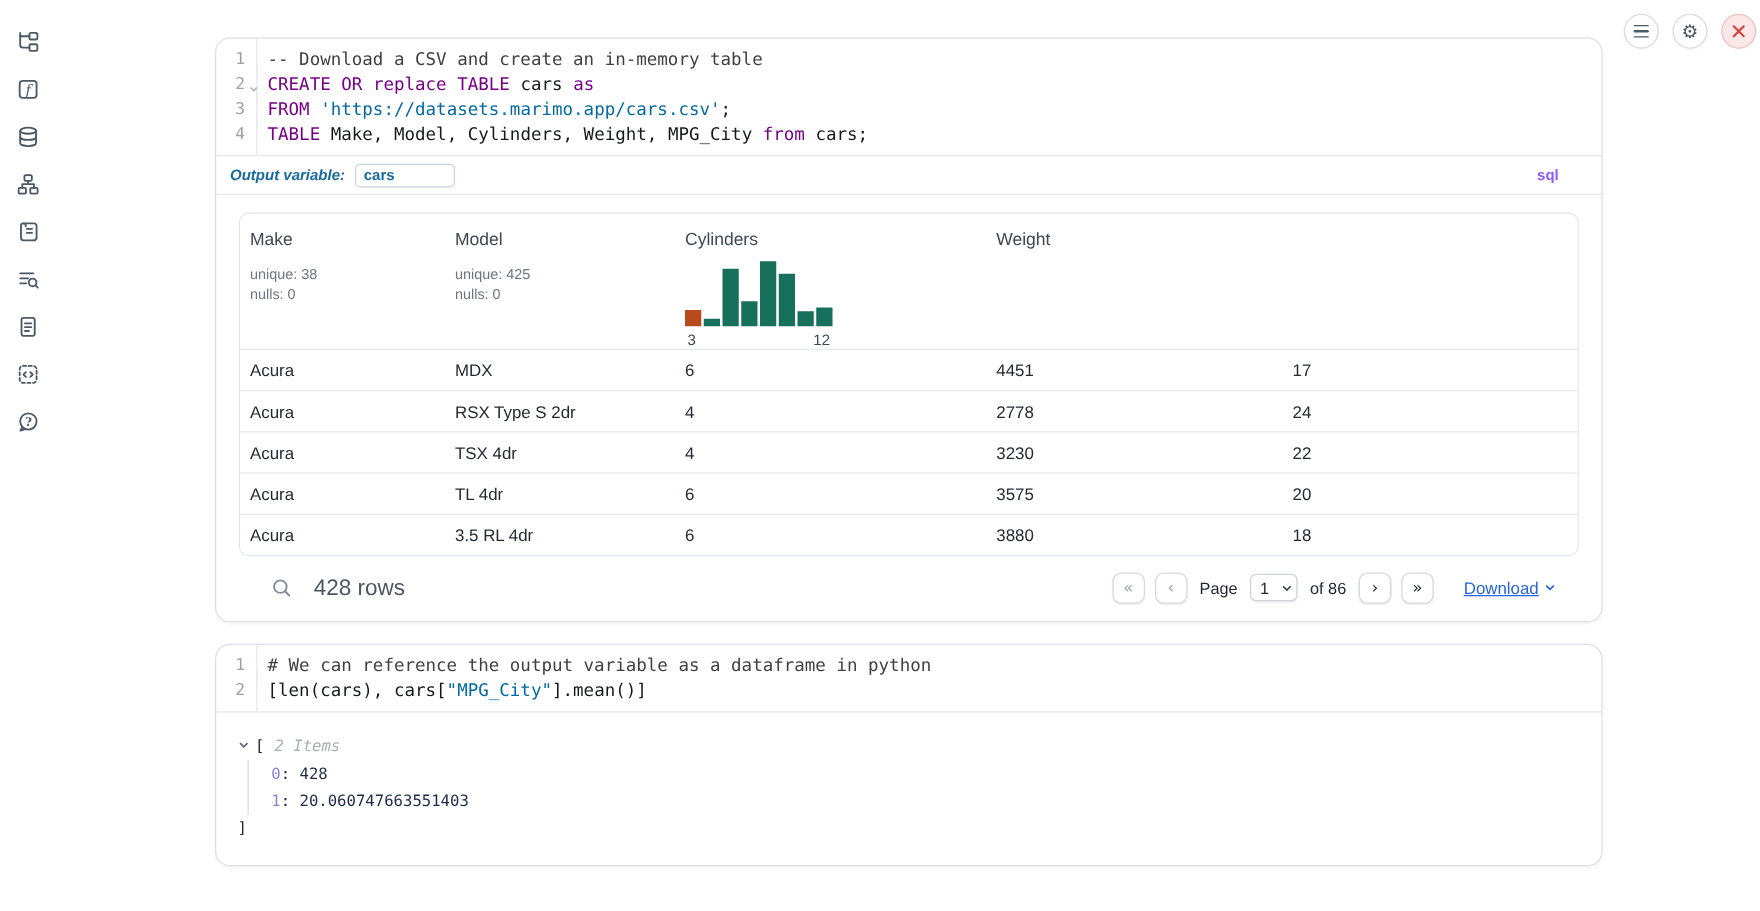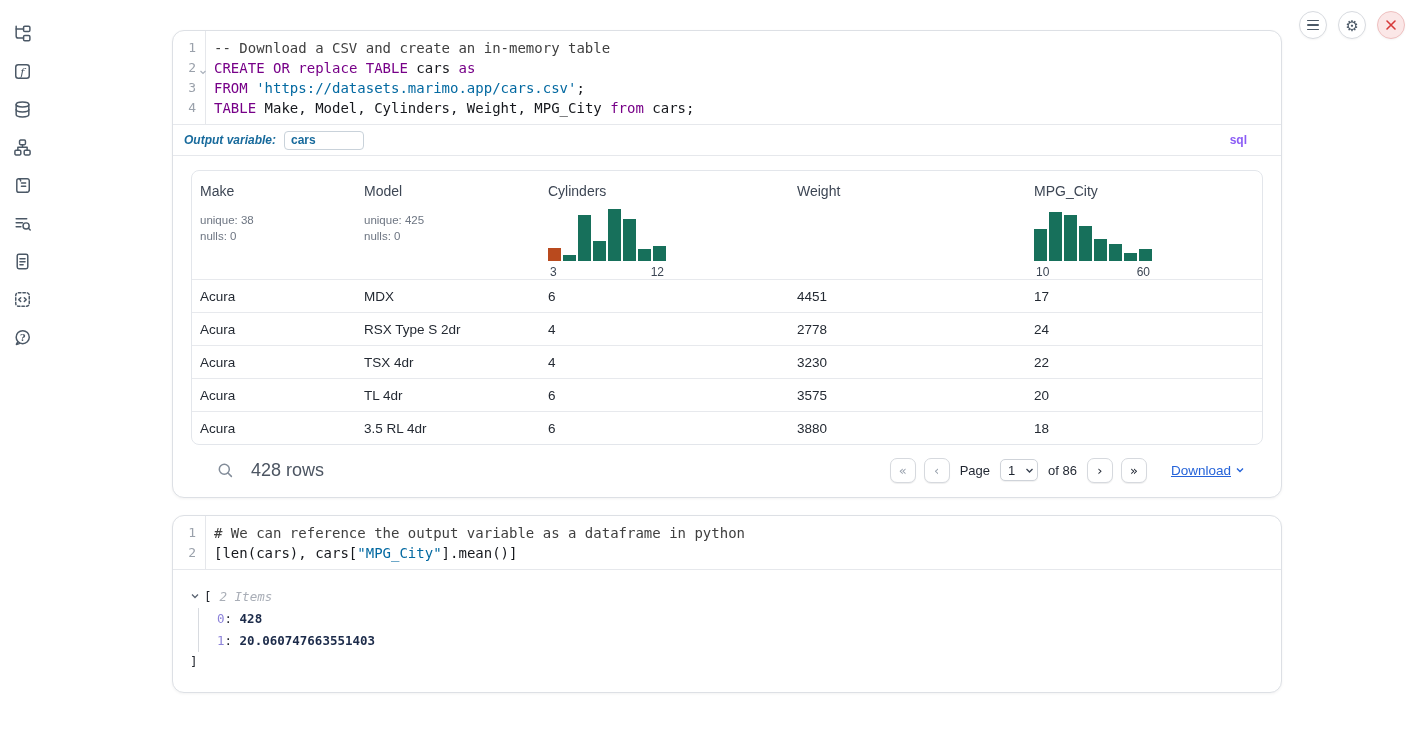--- a/index.html
+++ b/index.html
@@ -90,21 +90,21 @@
 
   
   .pyout { padding:16px 16px 20px 17px; font-family:"DejaVu Sans Mono", monospace;
     font-size:12.5px; color:#23272e; }
   .pyout-line1 { display:flex; align-items:center; height:20px; }
   .pyout-line1 .chev { margin-right:4px; display:flex; }
   .items-label { color:#a9aeb7; font-style:italic; margin-left:8px; }
   .tree-items { border-left:1px solid #d8dbe0; margin-left:8px; padding-left:18px; margin-top:2px; }
   .tree-item { height:22px; line-height:22px; }
   .tree-item .idx { color:#8c82d9; }
-  .tree-item .val { color:#1c2b4a; font-weight:bold; }
+  .tree-item .val { color:#1c2b4a; font-weight:normal; }
   .close-bracket { height:20px; line-height:20px; }
 </style>
 </head>
 <body>
 
 <aside class="sidebar">
   <div class="side-btn">
     <svg width="19" height="19" viewBox="0 0 18 18">
         <rect x="10" y="2.2" width="6" height="5" rx="1.2"></rect>
         <rect x="10" y="10.8" width="6" height="5" rx="1.2"></rect>
@@ -256,39 +256,20 @@
                   <div class="bar" style="height: 29%;"></div>
                 </div>
               <div class="hist-labels">
                 <span>3</span>
                 <span>12</span>
               </div>
             </div>
           </div>
           <div class="hcell">
             <div class="hlabel">Weight</div>
-          </div>
-          <div class="hcell">
-            <div class="hlabel">MPG_City</div>
-            <div class="histwrap w-mpg">
-              <div class="hist" style="--green: #17705b; --orange: #b94a1e;">
-                  <div class="bar" style="height: 62%;"></div>
-                  <div class="bar" style="height: 95%;"></div>
-                  <div class="bar" style="height: 88%;"></div>
-                  <div class="bar" style="height: 67%;"></div>
-                  <div class="bar" style="height: 42%;"></div>
-                  <div class="bar" style="height: 32%;"></div>
-                  <div class="bar" style="height: 15%;"></div>
-                  <div class="bar" style="height: 23%;"></div>
-                </div>
-              <div class="hist-labels">
-                <span>10</span>
-                <span>60</span>
-              </div>
-            </div>
           </div>
         </div>
         <div>
             <div class="trow tgrid">
               <div class="tcell">Acura</div>
               <div class="tcell">MDX</div>
               <div class="tcell">6</div>
               <div class="tcell">4451</div>
               <div class="tcell">17</div>
             </div>

